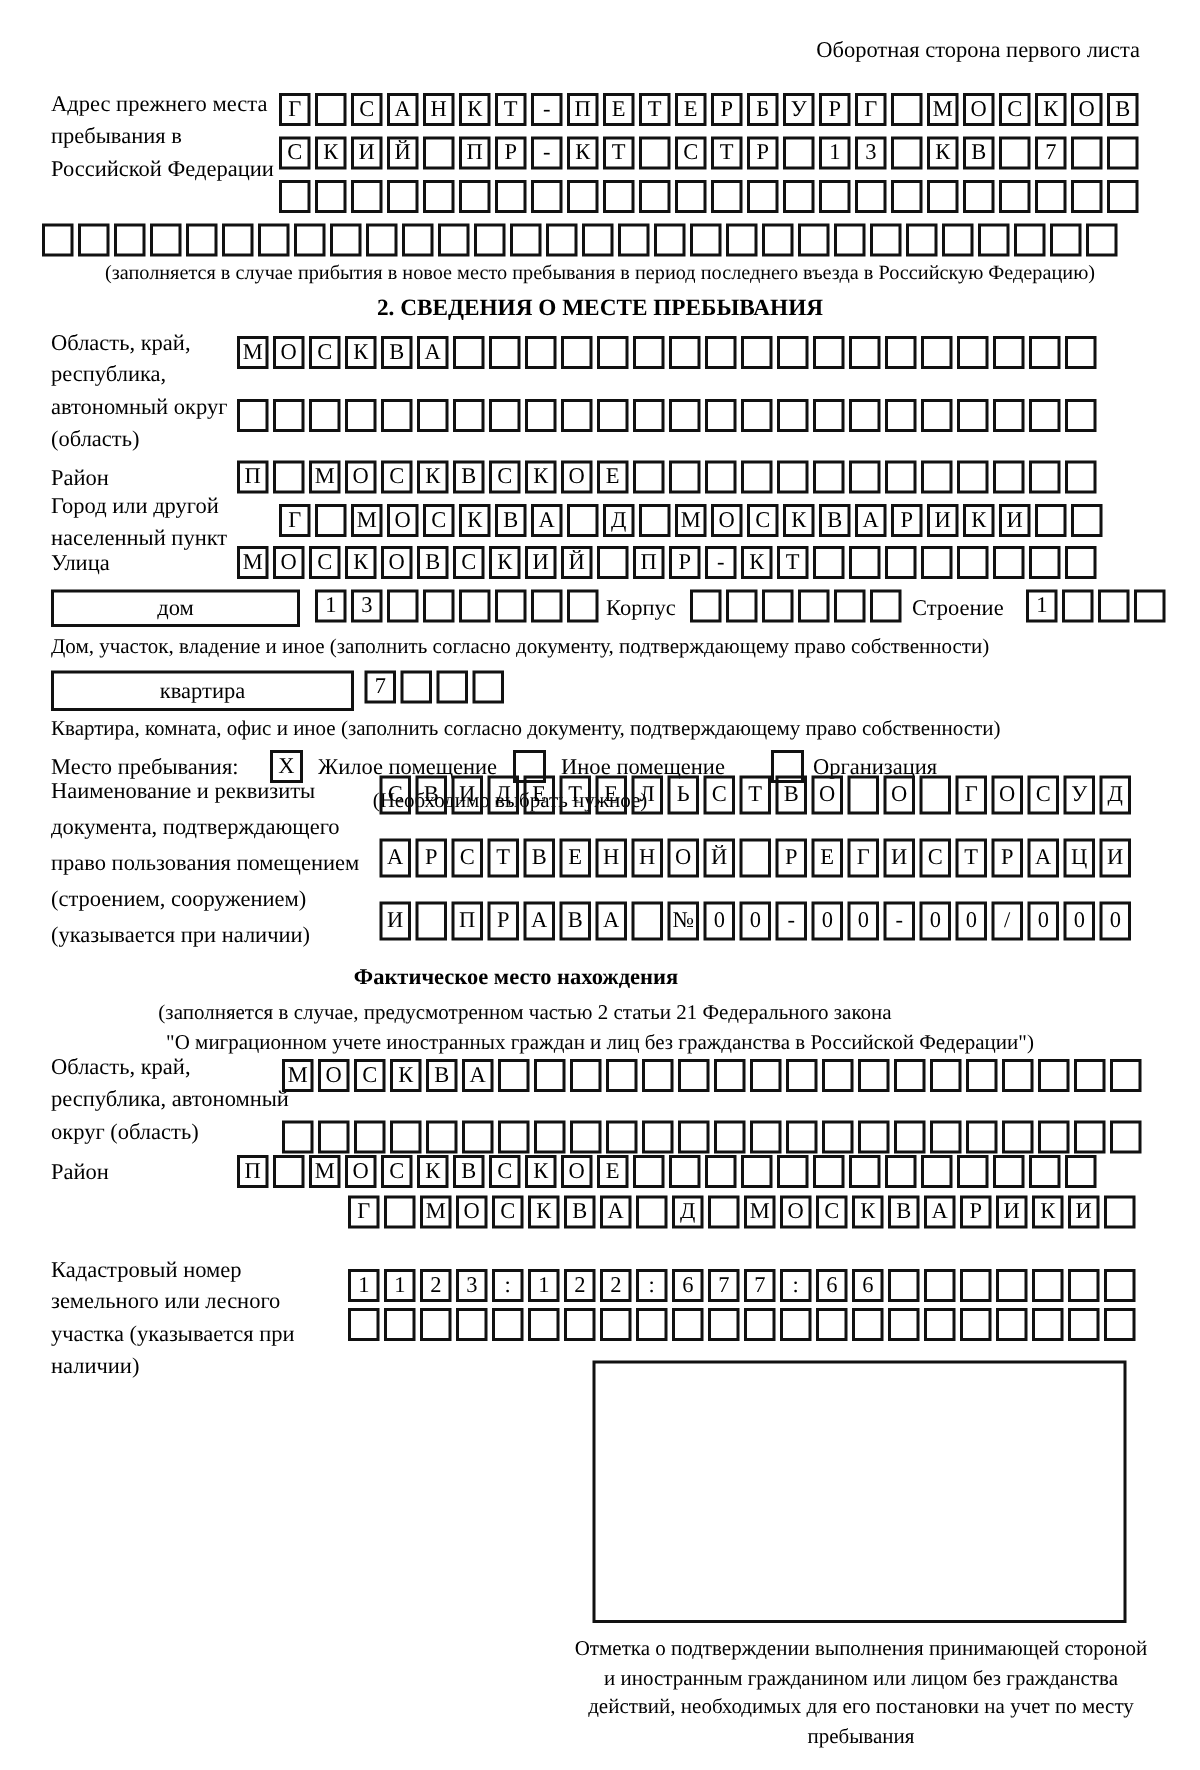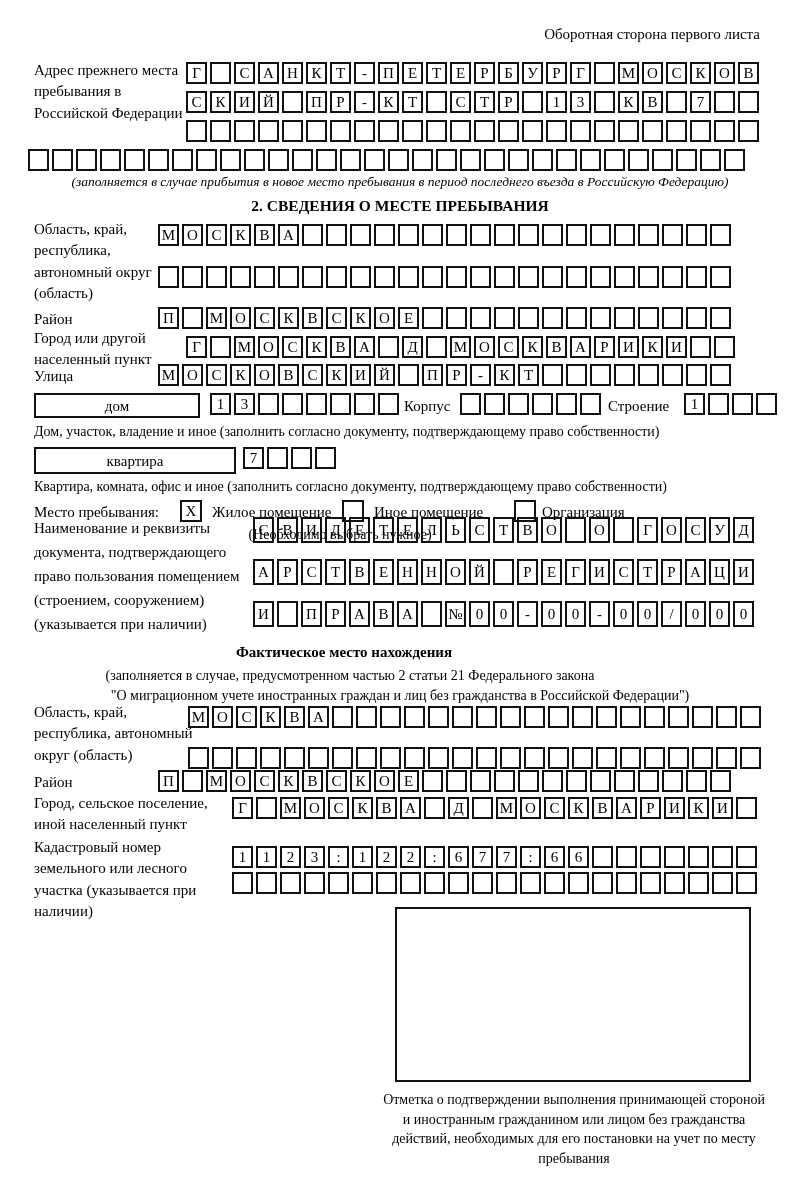--- a/index.html
+++ b/index.html
@@ -11,21 +11,21 @@
   .cell{width:21px;height:22px;border:2px solid #111;box-sizing:border-box;
         font-size:15px;line-height:18px;text-align:center;flex:0 0 auto;
         font-family:"Liberation Serif", serif;}
   .cell.tall{height:26px;line-height:22px;}
   .widebox{border:2px solid #111;box-sizing:border-box;text-align:center;
            font-size:15px;}
   .chk{width:22px;height:22px;border:2px solid #111;box-sizing:border-box;
        text-align:center;font-size:15px;line-height:18px;}
   .center{text-align:center;}
   .b{font-weight:bold;}
-  .small{font-size:13.5px;font-style:italic;}
+  .small{font-size:13.5px;}
   .note{font-size:14px;}
   .stamp{border:2px solid #111;box-sizing:border-box;background:#fff;}
 </style>
 </head>
 <body>
 
 <div id="page">
 
   <div class="abs lbl" style="top:24px;right:40px;">Оборотная сторона первого листа</div>
 
@@ -478,21 +478,20 @@
       <div class="cell"></div>
       <div class="cell"></div>
       <div class="cell"></div>
       <div class="cell"></div>
       <div class="cell"></div>
       <div class="cell"></div>
       <div class="cell"></div>
       <div class="cell"></div>
     </div>
 
-  <div class="abs lbl" style="left:34px;top:793px;width:200px;">Город, сельское поселение, иной населенный пункт</div>
   <div class="abs cellrow" style="left:232px;top:797px;">
       <div class="cell">Г</div>
       <div class="cell"></div>
       <div class="cell">М</div>
       <div class="cell">О</div>
       <div class="cell">С</div>
       <div class="cell">К</div>
       <div class="cell">В</div>
       <div class="cell">А</div>
       <div class="cell"></div>

